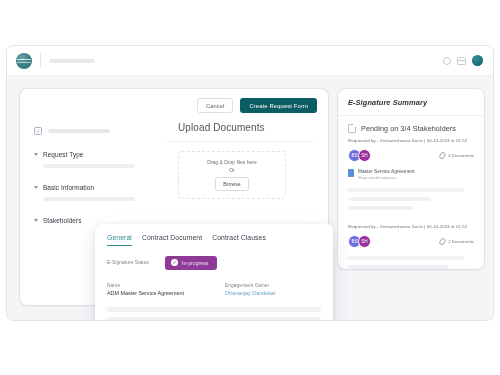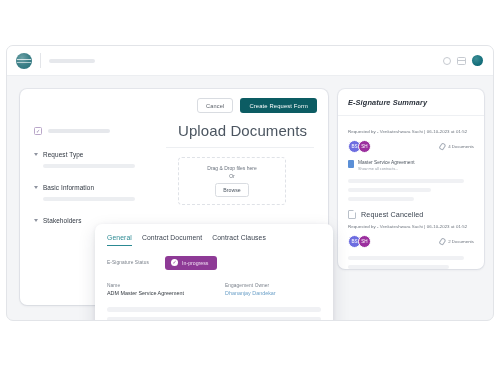--- a/index.html
+++ b/index.html
@@ -115,21 +115,21 @@
     border-right: 2.6px solid transparent; border-top: 3px solid #8f94a0;
   }
   .fc-sec-label { font-size: 6.4px; color: #2f3640; letter-spacing: .1px; }
   .fc-sec-skel {
     width: 92px; height: 4px; border-radius: 2px;
     background: #eceef1; margin: 6px 0 0 9px;
   }
 
   
   .upload-col { position: absolute; left: 146px; top: 33px; width: 148px; }
-  .upload-title { font-size: 15px; color: #4b5560; letter-spacing: .1px; padding-left: 12px; }
+  .upload-title { font-size: 10px; color: #4b5560; letter-spacing: .1px; padding-left: 12px; }
   .upload-rule { width: 148px; height: 1px; background: #edeff2; margin-top: 8px; }
   .dropzone {
     margin-top: 9px; width: 108px; height: 48px; margin-left: 12px;
     border: 1px dashed #dfe2e7; border-radius: 4px;
     display: flex; flex-direction: column; align-items: center; justify-content: center;
   }
   .dz-line1 { font-size: 5px; color: #6a727d; }
   .dz-or { font-size: 5px; color: #6a727d; margin-top: 2px; }
   .dz-browse {
     margin-top: 4px; font-size: 5.2px; color: #4b5560;
@@ -289,20 +289,24 @@
         <div class="dz-browse">Browse</div>
       </div>
     </div>
   </div>
 
   <div class="side-panel">
     <div class="sp-title">E-Signature Summary</div>
     <div class="sp-rule"></div>
 
     <div class="sp-block">
+      <div class="sp-head">
+        <span class="doc-icon"></span>
+        <span class="sp-head-txt">Pending on 3/4 Stakeholders</span>
+      </div>
       <div class="sp-meta">Requested by - Venkateshwara Suchi | 06-10-2023 at 01:52</div>
       <div class="sp-avatars">
         <div class="avatar a1">BS</div>
         <div class="avatar a2">SH</div>
         <div class="sp-docs">
           <span class="clip-icon"></span>
           <span class="sp-docs-txt">4 Documents</span>
         </div>
       </div>
       <div class="sp-docrow">
@@ -313,24 +317,20 @@
         </span>
       </div>
       <div class="sp-skels">
         <div class="sp-skel" style="width:92%"></div>
         <div class="sp-skel" style="width:66%"></div>
         <div class="sp-skel" style="width:52%"></div>
       </div>
     </div>
 
     <div class="sp-block" style="padding-top:4px">
-      <div class="sp-head">
-        <span class="doc-icon"></span>
-        <span class="sp-head-txt">Request Cancelled</span>
-      </div>
       <div class="sp-meta">Requested by - Venkateshwara Suchi | 06-10-2023 at 01:52</div>
       <div class="sp-avatars">
         <div class="avatar a1">BS</div>
         <div class="avatar a2">SH</div>
         <div class="sp-docs">
           <span class="clip-icon"></span>
           <span class="sp-docs-txt">2 Documents</span>
         </div>
       </div>
       <div class="sp-skels">

